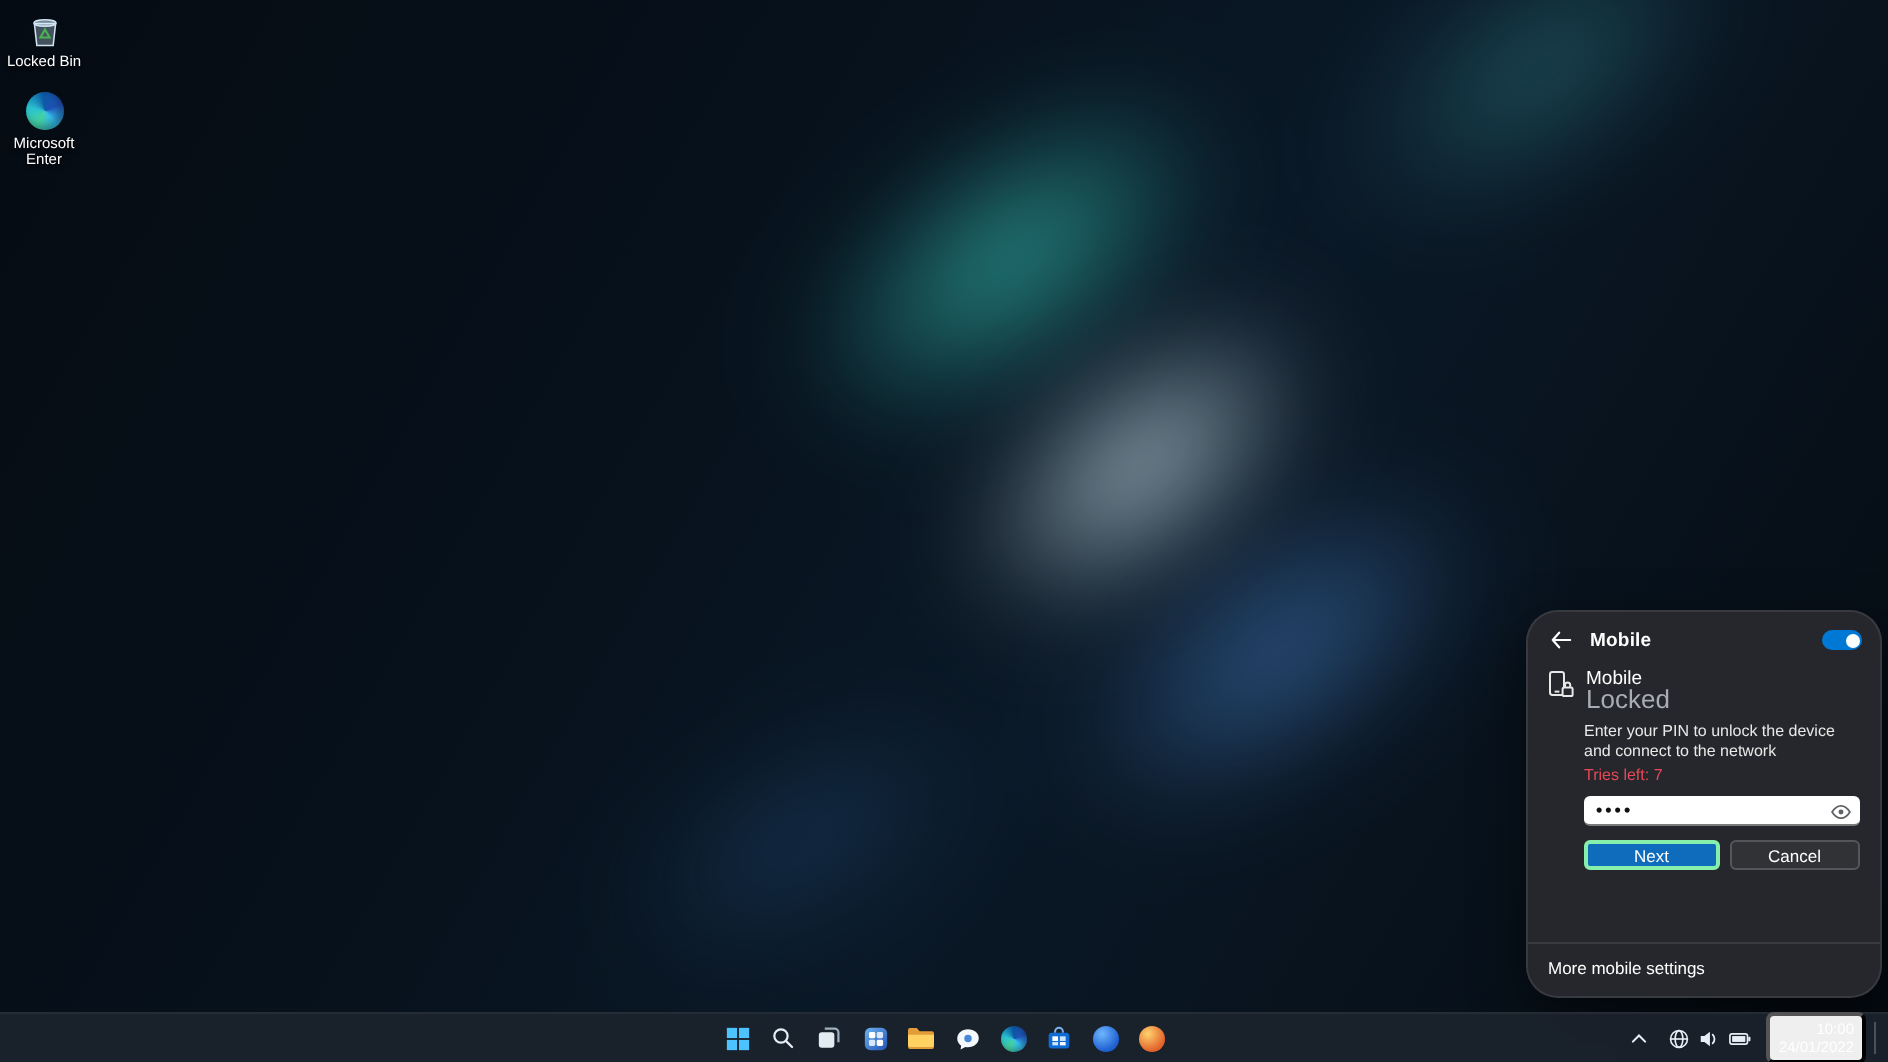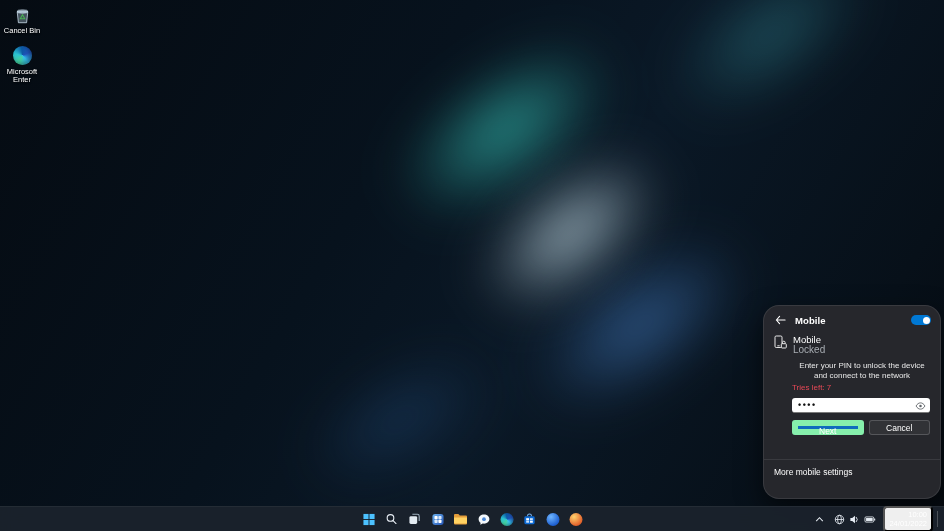--- a/index.html
+++ b/index.html
@@ -38,36 +38,36 @@
     border-radius:16px; box-shadow:0 10px 26px rgba(0,0,0,.55); color:#fff;
   }
   .fly-header { display:flex; align-items:center; gap:7px; height:25px; padding:3px 9px 0 9px; }
   .back-btn { background:none; border:none; width:15px; height:15px; display:flex; align-items:center;
               justify-content:center; cursor:pointer; border-radius:3px; }
   .fly-title { flex:1; font-size:9.5px; font-weight:700; letter-spacing:.1px; }
   .toggle { width:20px; height:10px; border-radius:5px; background:#0078d4; position:relative; cursor:pointer; }
   .toggle .knob { position:absolute; right:1.5px; top:1.5px; width:7px; height:7px; border-radius:50%; background:#fff; }
   .device-row { display:flex; align-items:flex-start; gap:6px; padding:3px 10px 0 9px; }
   .dev-name { font-size:9.5px; line-height:11px; }
-  .dev-status { font-size:10px; line-height:10px; color:#a8adb3; }
-  .instruction { margin:6px 8px 0 28px; font-size:8px; line-height:10px; color:#e9e9e9;text-align:center; }
+  .dev-status { font-size:13px; line-height:10px; color:#a8adb3; }
+  .instruction { margin:6px 8px 0 28px; font-size:8px; line-height:10px; color:#e9e9e9; }
   .tries { margin:2px 8px 0 28px; font-size:8px; line-height:10px; color:#e74856; }
   .pin-wrap { position:relative; margin:5px 10px 0 28px; height:15px; background:#fff;
               border-radius:3px; border-bottom:1px solid #7a7a7a; }
   .pin-input { position:absolute; inset:0; border:none; outline:none; background:transparent;
                font-size:9px; font-weight:700; letter-spacing:1.5px; color:#111;
                padding:0 16px 0 6px; border-radius:3px; width:100%;
                font-family:"Liberation Sans","DejaVu Sans",sans-serif; }
   .eye { position:absolute; right:4px; top:3.5px; cursor:pointer; display:flex; }
   .btn-row { display:flex; gap:5px; margin:7px 10px 0 28px; }
   .btn { flex:1; height:15px; font-size:8.5px; border-radius:3px; cursor:pointer;
          font-family:"Liberation Sans","DejaVu Sans",sans-serif; }
-  .btn.primary { background:#0f6cbd; color:#fff; border:6px solid #86efac; }
+  .btn.primary { background:#0f6cbd; color:#fff; border:2px solid #86efac; }
   .btn.secondary { background:rgba(255,255,255,.05); color:#fff; border:1px solid rgba(255,255,255,.18); }
-  .fly-footer { position:absolute; left:0; right:0; bottom:12px; }
+  .fly-footer { position:absolute; left:0; right:0; bottom:0; }
   .fly-divider { height:1px; background:rgba(255,255,255,.09); }
   .footer-link { display:block; padding:7px 10px 9px 10px; font-size:8.5px; color:#fff;
                  text-decoration:none; cursor:pointer; }
   
   .taskbar { position:absolute; left:0; right:0; bottom:0; height:25px;
              background:rgba(27,35,45,.92); backdrop-filter:blur(8px);
              border-top:1px solid rgba(255,255,255,.05); }
   .tb-center { position:absolute; left:50%; top:0; bottom:0; transform:translateX(-50%);
                display:flex; align-items:center; gap:5px; }
   .tb-btn { width:18px; height:18px; border:none; background:transparent; border-radius:4px;
@@ -97,21 +97,21 @@
 
   <div class="desk-icons">
     <div class="desk-icon">
       <span class="glyph">
         <svg width="19" height="19" viewBox="0 0 20 20">
           <path d="M4.4 6 L15.6 6 L14.3 17.6 L5.7 17.6 Z" fill="rgba(185,214,236,.35)" stroke="#cfe3f2" stroke-width="0.8"></path>
           <ellipse cx="10" cy="5.8" rx="5.8" ry="1.7" fill="rgba(215,238,255,.55)" stroke="#cfe3f2" stroke-width="0.8"></ellipse>
           <path d="M10 9.2 l2.4 4.2 h-4.8 Z" fill="none" stroke="#49b354" stroke-width="1.1"></path>
         </svg>
       </span>
-      <span class="lbl">Cancel Bin</span>
+      <span class="lbl">Locked Bin</span>
     </div>
     <div class="desk-icon">
       <span class="glyph">
         <span class="edge-circle"></span>
       </span>
       <span class="lbl">Microsoft Enter</span>
     </div>
   </div>
 
   <div class="flyout">

